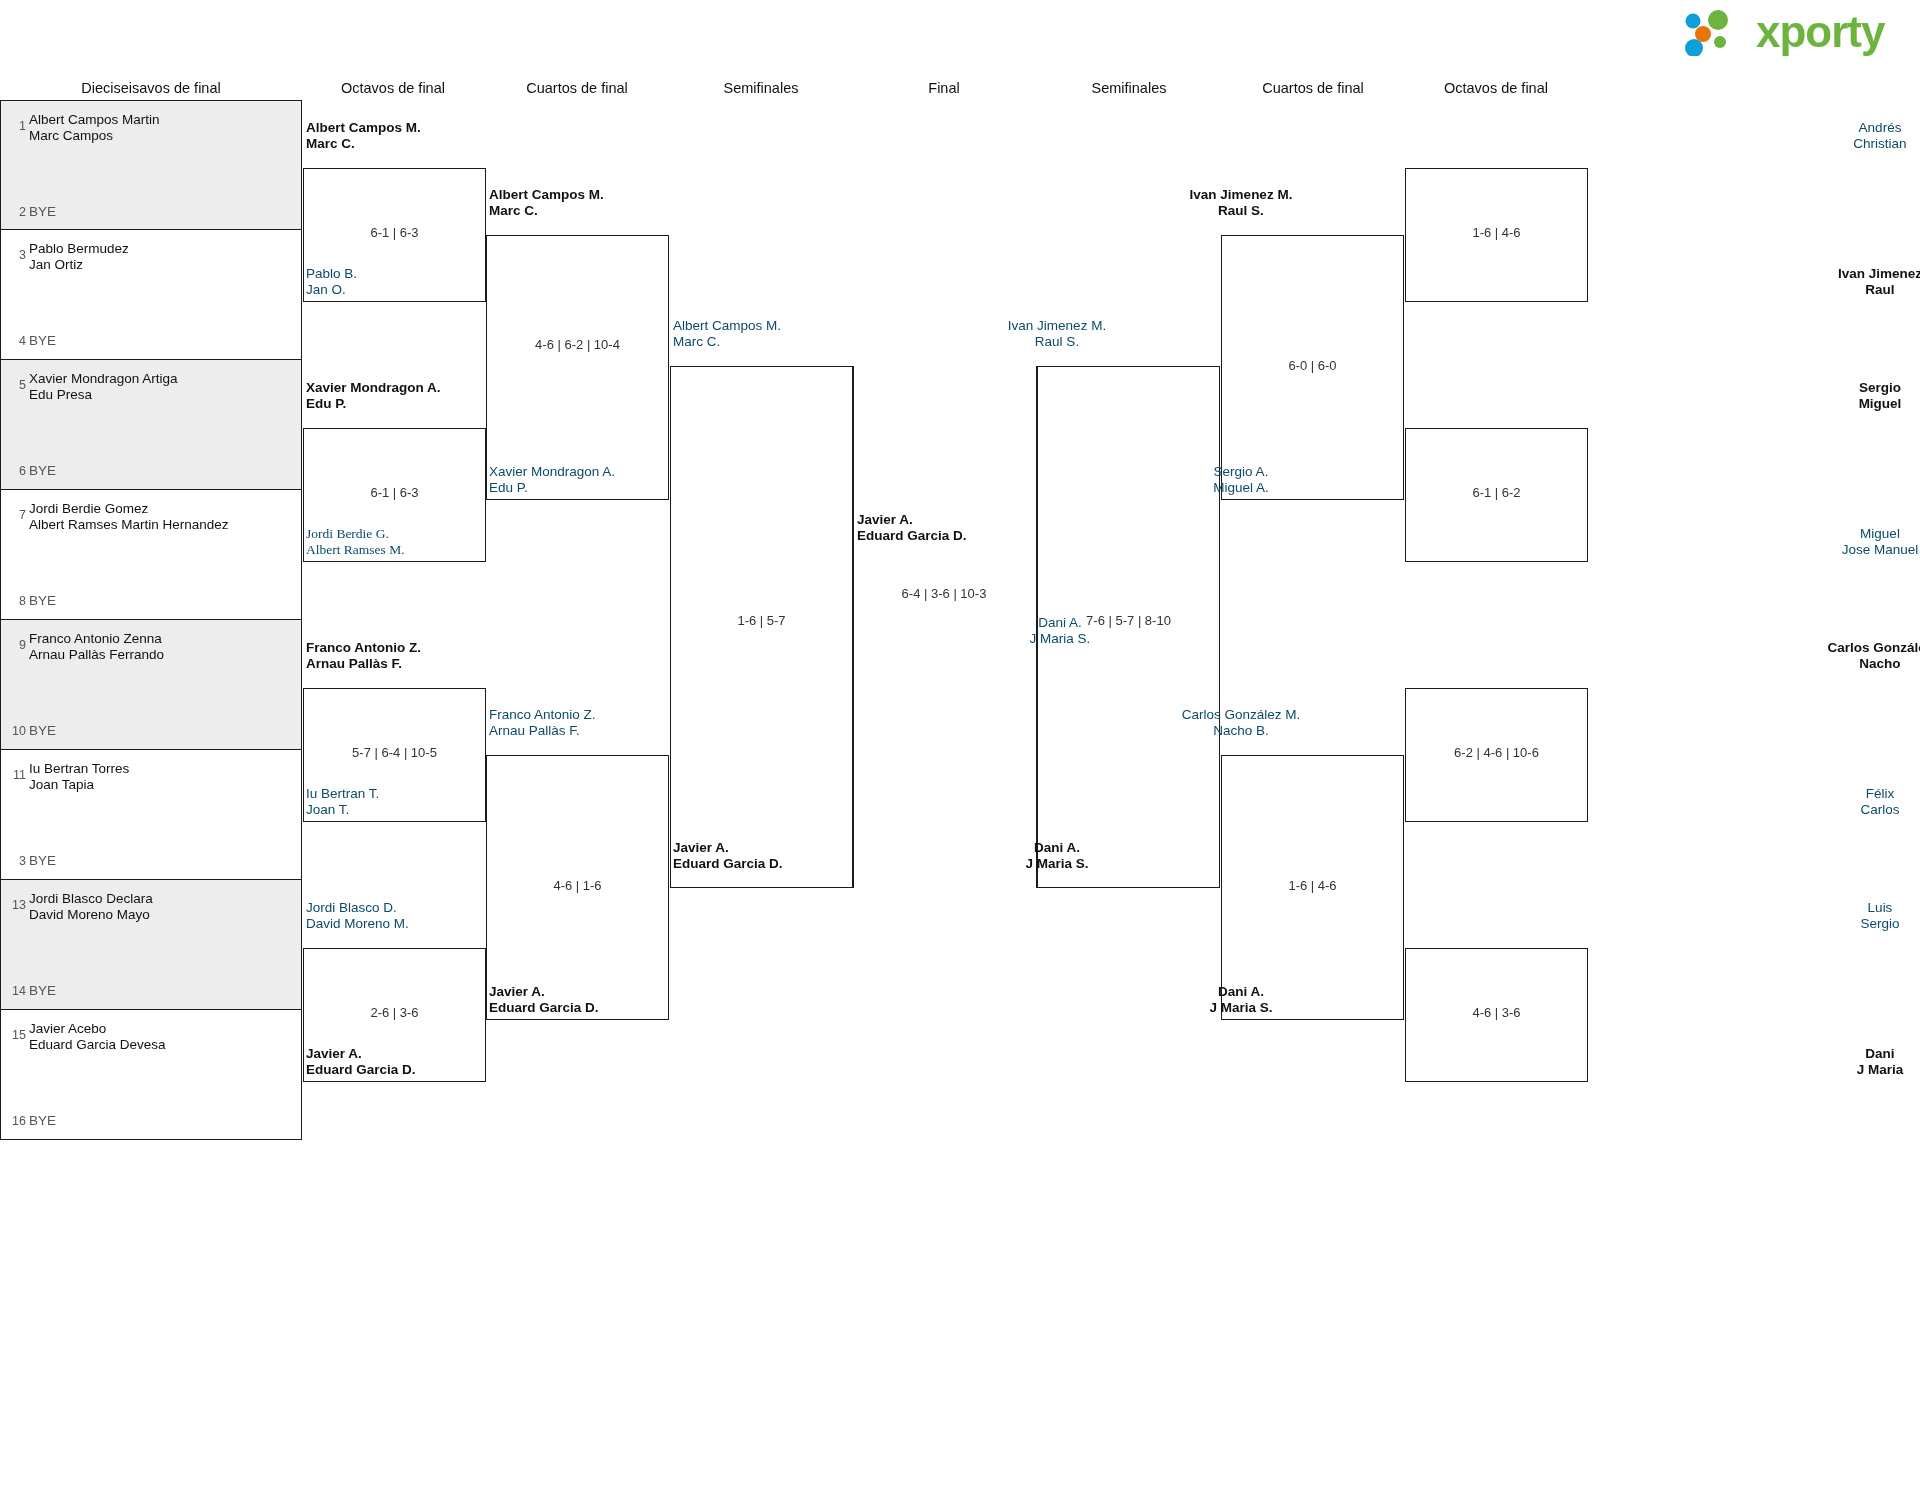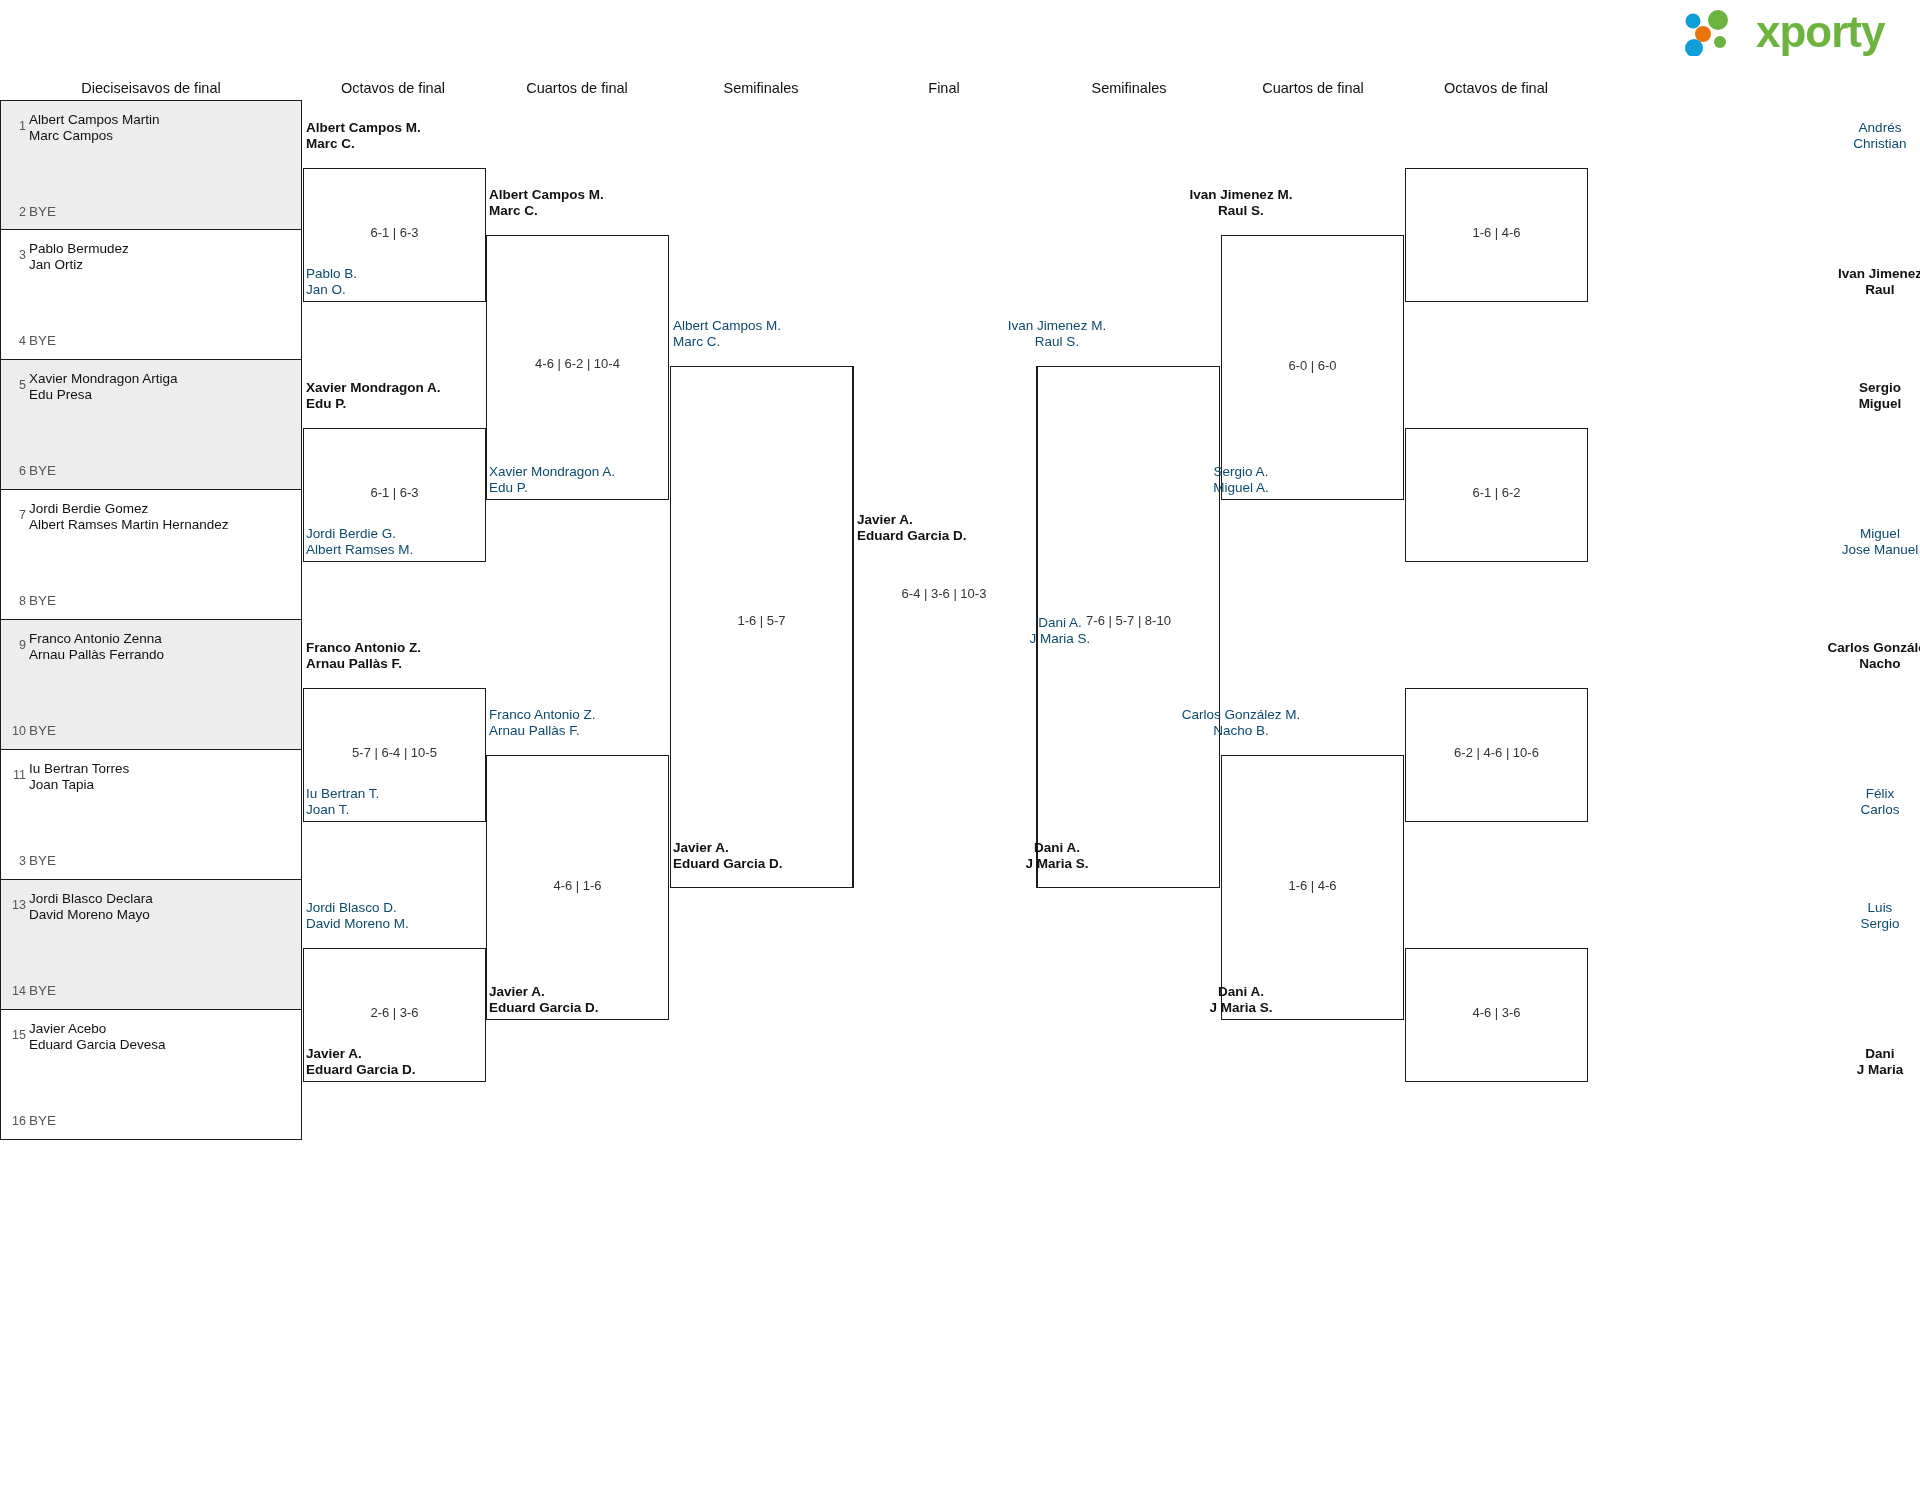--- a/index.html
+++ b/index.html
@@ -181,21 +181,21 @@
       <div class="name lose" style="top: 266px; left: 306px; width: 320px;">
         <span class="ln">Pablo B.</span>
         <span class="ln">Jan O.</span>
       </div>
       <div class="score" style="left: 284.5px; top: 225px; width: 220px;">6-1 | 6-3</div>
       <div class="box" style="left: 303px; top: 428px; width: 183px; height: 134px;"></div>
       <div class="name win" style="top: 380px; left: 306px; width: 320px;">
         <span class="ln">Xavier Mondragon A.</span>
         <span class="ln">Edu P.</span>
       </div>
-      <div class="name lose" style="top: 526px; left: 306px; width: 320px;">
+      <div class="name lose" style="top: 526px; left: 306px; width: 320px; font-family: Liberation Serif, serif;">
         <span class="ln">Jordi Berdie G.</span>
         <span class="ln">Albert Ramses M.</span>
       </div>
       <div class="score" style="left: 284.5px; top: 485px; width: 220px;">6-1 | 6-3</div>
       <div class="box" style="left: 303px; top: 688px; width: 183px; height: 134px;"></div>
       <div class="name win" style="top: 640px; left: 306px; width: 320px;">
         <span class="ln">Franco Antonio Z.</span>
         <span class="ln">Arnau Pallàs F.</span>
       </div>
       <div class="name lose" style="top: 786px; left: 306px; width: 320px;">
@@ -215,21 +215,21 @@
       <div class="score" style="left: 284.5px; top: 1005px; width: 220px;">2-6 | 3-6</div>
       <div class="box" style="left: 486px; top: 235px; width: 183px; height: 265px;"></div>
       <div class="name win" style="top: 187px; left: 489px; width: 320px;">
         <span class="ln">Albert Campos M.</span>
         <span class="ln">Marc C.</span>
       </div>
       <div class="name lose" style="top: 464px; left: 489px; width: 320px;">
         <span class="ln">Xavier Mondragon A.</span>
         <span class="ln">Edu P.</span>
       </div>
-      <div class="score" style="left: 467.5px; top: 356px; width: 220px;">4-6 | 6-2 | 10-4</div>
+      <div class="score" style="left: 467.5px; top: 337px; width: 220px;">4-6 | 6-2 | 10-4</div>
       <div class="box" style="left: 486px; top: 755px; width: 183px; height: 265px;"></div>
       <div class="name lose" style="top: 707px; left: 489px; width: 320px;">
         <span class="ln">Franco Antonio Z.</span>
         <span class="ln">Arnau Pallàs F.</span>
       </div>
       <div class="name win" style="top: 984px; left: 489px; width: 320px;">
         <span class="ln">Javier A.</span>
         <span class="ln">Eduard Garcia D.</span>
       </div>
       <div class="score" style="left: 467.5px; top: 877.5px; width: 220px;">4-6 | 1-6</div>

